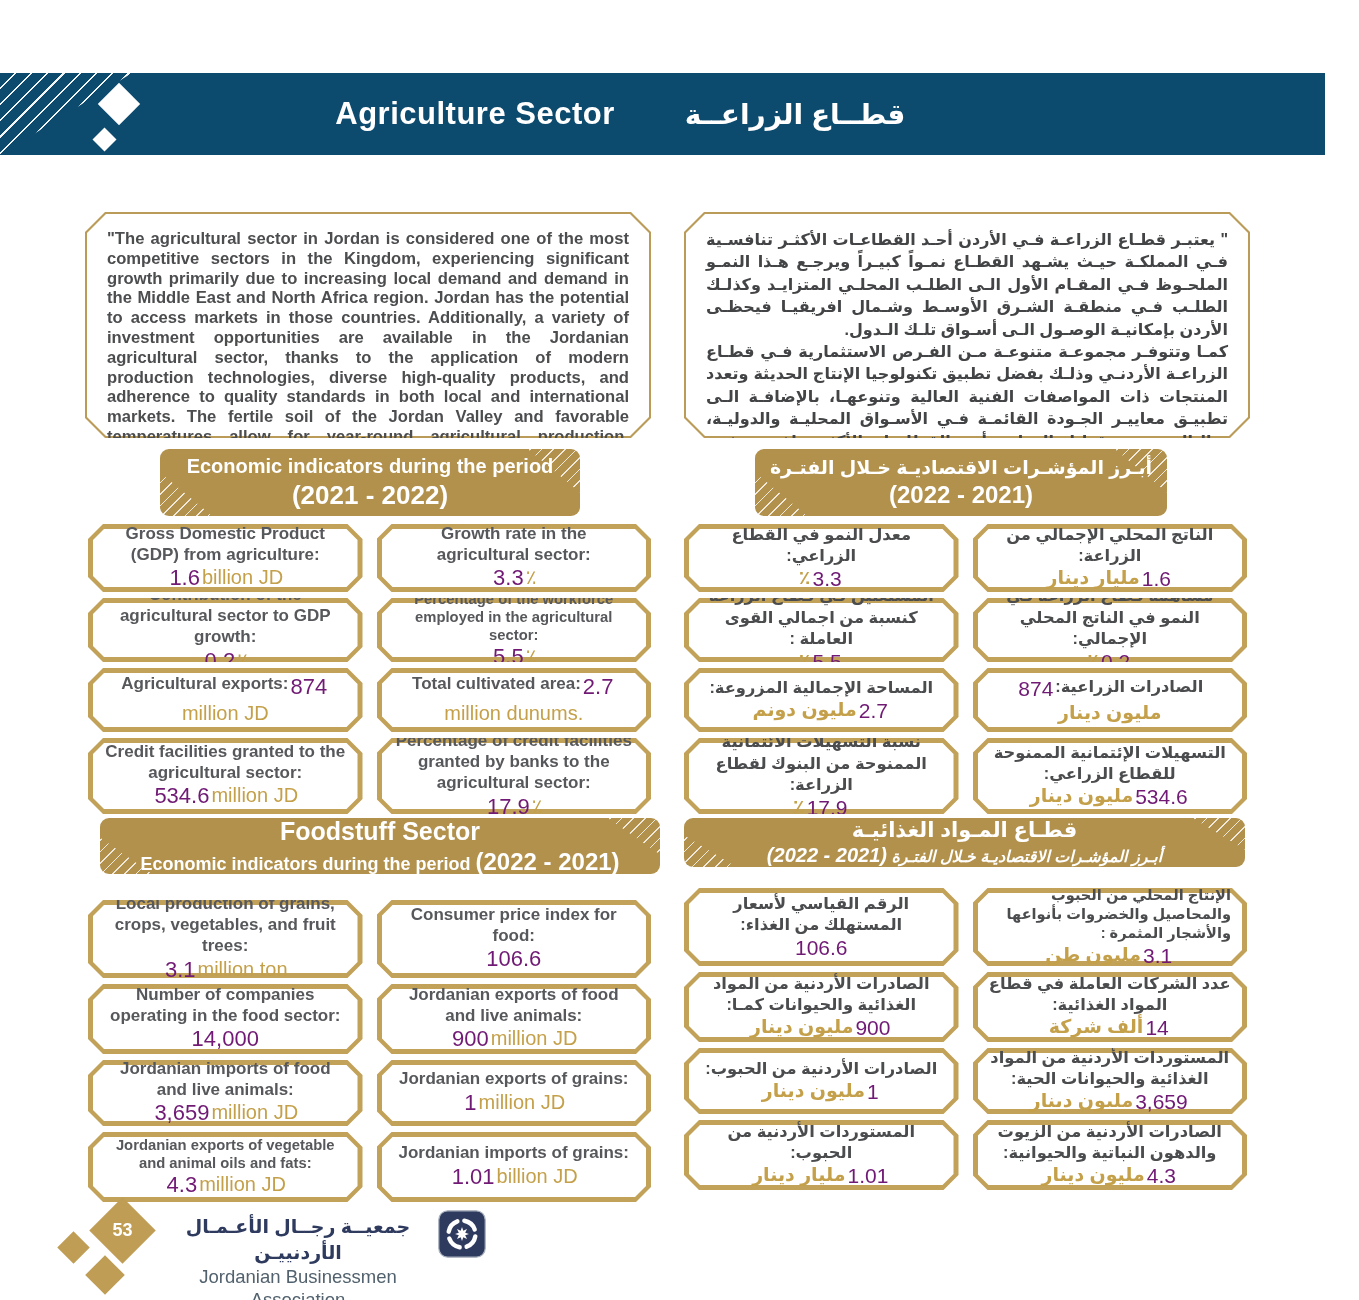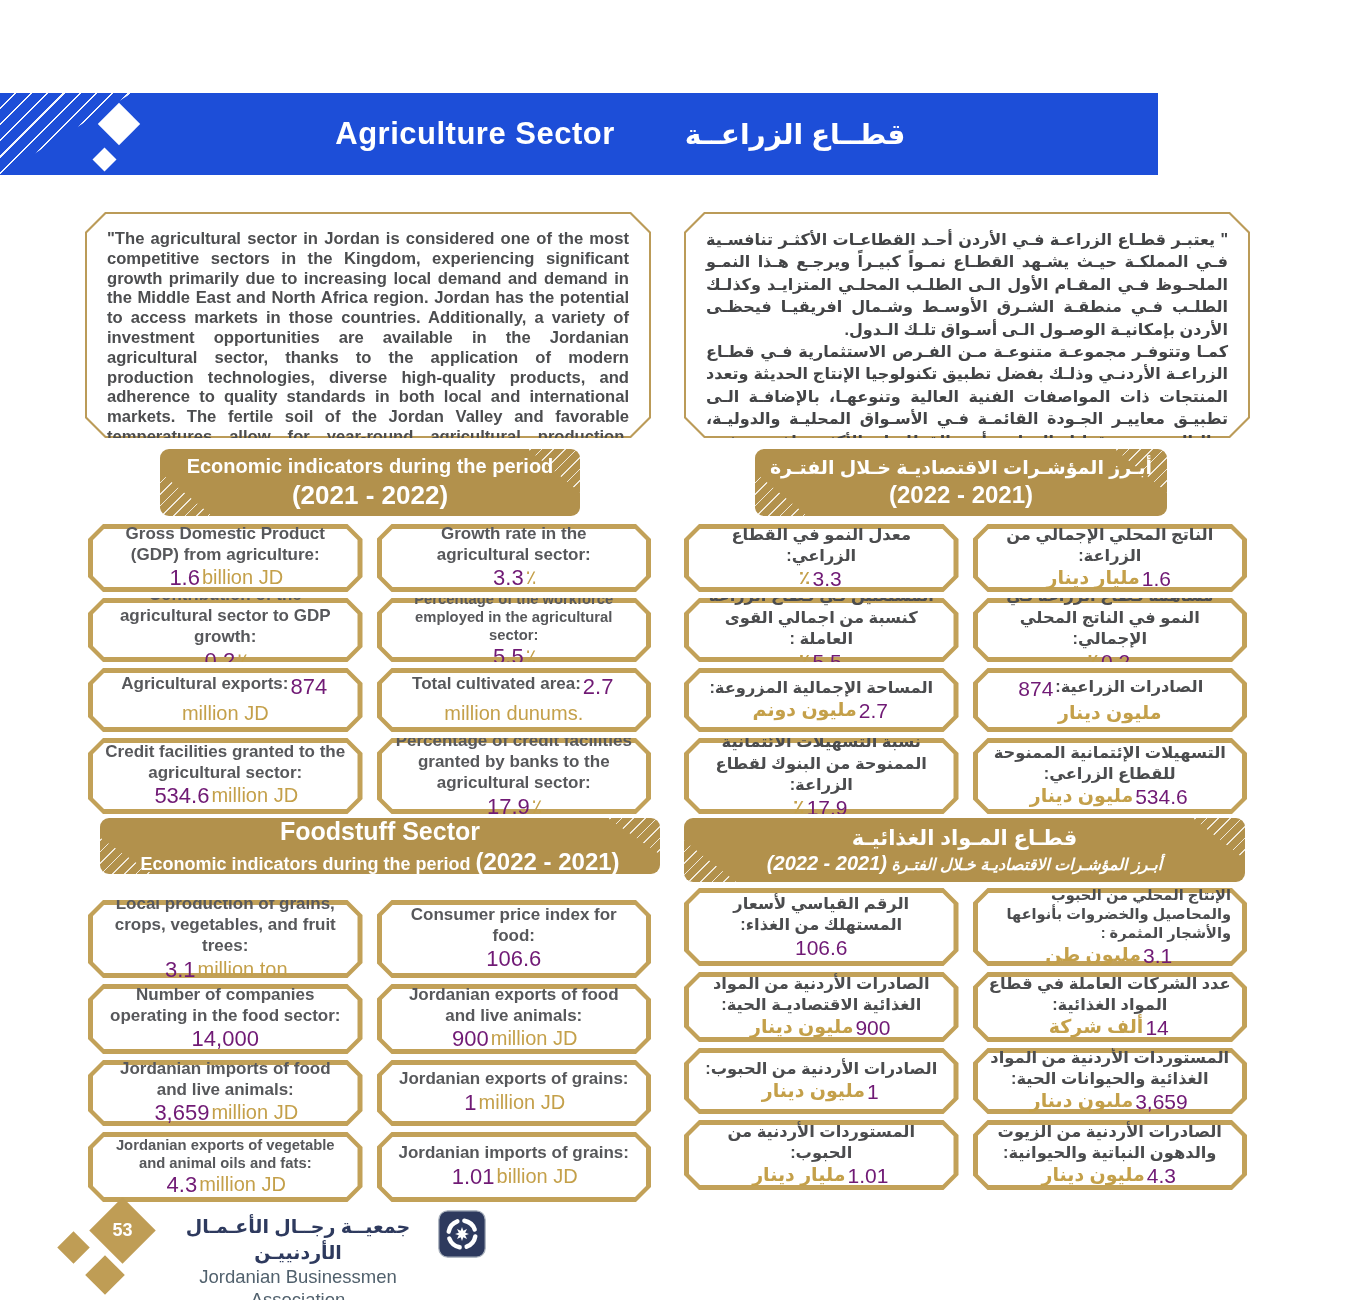--- a/index.html
+++ b/index.html
@@ -1,21 +1,21 @@
 <!DOCTYPE html>
 <html><head>
 <meta charset="utf-8">
 <style>
   * { margin:0; padding:0; box-sizing:border-box; }
   html,body { background:#ffffff; }
   body { font-family:"Liberation Sans","DejaVu Sans",sans-serif; }
   .page { position:relative; width:1359px; height:1300px; background:#fff; overflow:hidden; }
 
   
-  .band { position:absolute; left:0; top:73px; width:1158px; height:82px; background:#1d4ed8;margin-top:20px; }
+  .band { position:absolute; left:0; top:73px; width:1325px; height:82px; background:#0c4a6e; }
   .band-hatch { position:absolute; left:0; top:0; width:150px; height:100%;
     background:repeating-linear-gradient(135deg, rgba(255,255,255,0) 0 10px, rgba(255,255,255,.95) 10px 11.5px);
     clip-path:polygon(0 0, 88% 0, 0 100%); }
   .band .d1 { position:absolute; left:104px; top:16px; width:30px; height:30px; background:#fff; transform:rotate(45deg); }
   .band .d2 { position:absolute; left:96px; top:58px; width:17px; height:17px; background:#fff; transform:rotate(45deg); }
   .band-title-en { position:absolute; left:240px; top:0; width:470px; height:82px; display:flex; align-items:center; justify-content:center;
     color:#fff; font-size:31px; font-weight:bold; letter-spacing:.5px; }
   .band-title-ar { position:absolute; left:630px; top:0; width:330px; height:82px; display:flex; align-items:center; justify-content:center;
     color:#fff; font-size:28px; font-weight:bold; direction:rtl; }
 
@@ -41,21 +41,21 @@
   .ghead .l2 { font-size:26px; font-weight:bold; }
   .ghead.rtl { direction:rtl; }
   #agri-head-en { left:160px; top:449px; width:420px; height:67px; }
   #agri-head-ar { left:755px; top:449px; width:412px; height:67px; }
   #agri-head-ar .l1 { font-size:19px; }
   #agri-head-ar .l2 { font-size:24px; }
   #food-head-en { left:100px; top:818px; width:560px; height:56px; }
   #food-head-en .l1 { font-size:25px; }
   #food-head-en .l2 { font-size:18px; }
   #food-head-en .l2 .yrs { font-size:24px;margin-top:19px; }
-  #food-head-ar { left:684px; top:818px; width:561px; height:64px; }
+  #food-head-ar { left:684px; top:818px; width:561px; height:49px; }
   #food-head-ar .l1 { font-size:21px; }
   #food-head-ar .l2 { font-size:16px;font-style:italic; }
   #food-head-ar .l2 .yrs { font-size:20px; }
 
   
   .igrid { position:absolute; width:563px; display:grid; grid-template-columns:1fr 1fr; column-gap:14px; row-gap:6px; }
   #agri-grid-en { left:88px;  top:524px; }
   #agri-grid-ar { left:684px; top:524px; }
   #food-grid-en { left:88px;  top:888px;margin-top:12px; }
   #food-grid-ar { left:684px; top:888px; }
@@ -321,21 +321,21 @@
       </div>
     <div class="ibox rE">
         <div class="inner rtl">
       <span class="lbl sm">الإنتاج المحلي من الحبوب والمحاصيل والخضروات بأنواعها والأشجار المثمرة :</span>
       <span class="val">3.1</span>
       <span class="unit">مليون طن</span>
     </div>
       </div>
     <div class="ibox rF">
         <div class="inner rtl">
-      <span class="lbl">الصادرات الأردنية من المواد الغذائية الاقتصاديـة الحية:</span>
+      <span class="lbl">الصادرات الأردنية من المواد الغذائية والحيوانات كمـا:</span>
       <span class="val">900</span>
       <span class="unit">مليون دينار</span>
     </div>
       </div>
     <div class="ibox rF">
         <div class="inner rtl">
       <span class="lbl">عدد الشركات العاملة في قطاع المواد الغذائية:</span>
       <span class="val">14</span>
       <span class="unit">ألف شركة</span>
     </div>

